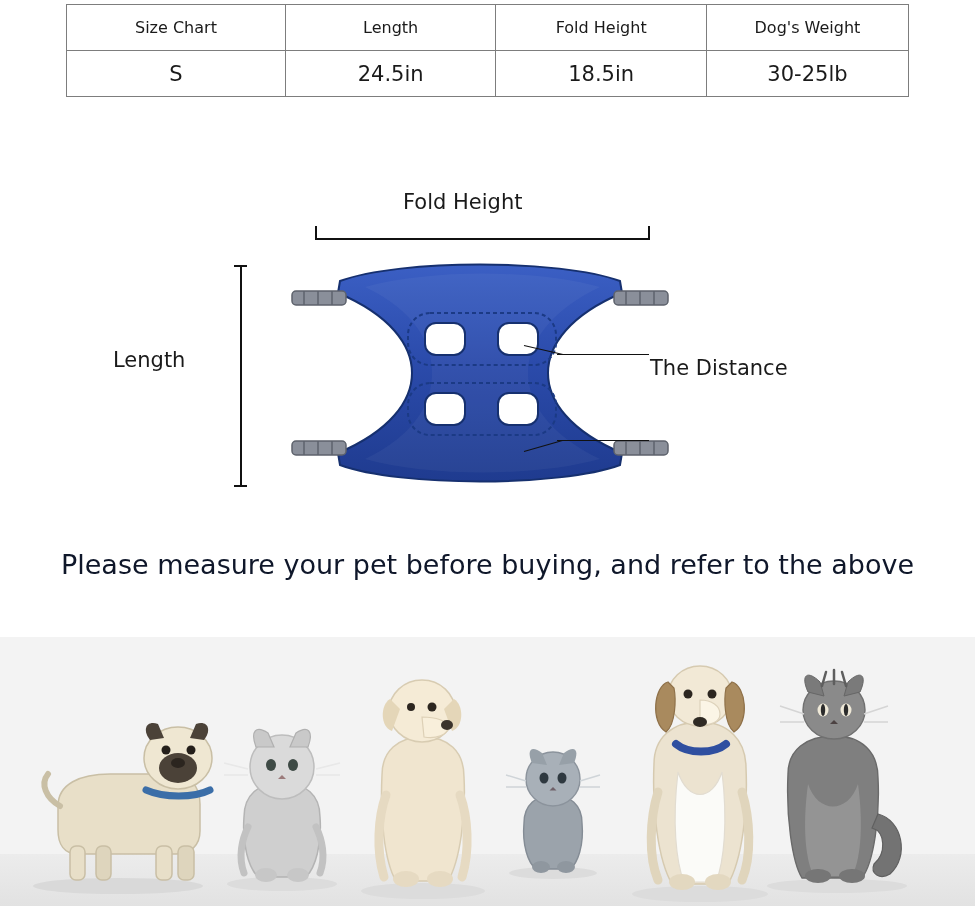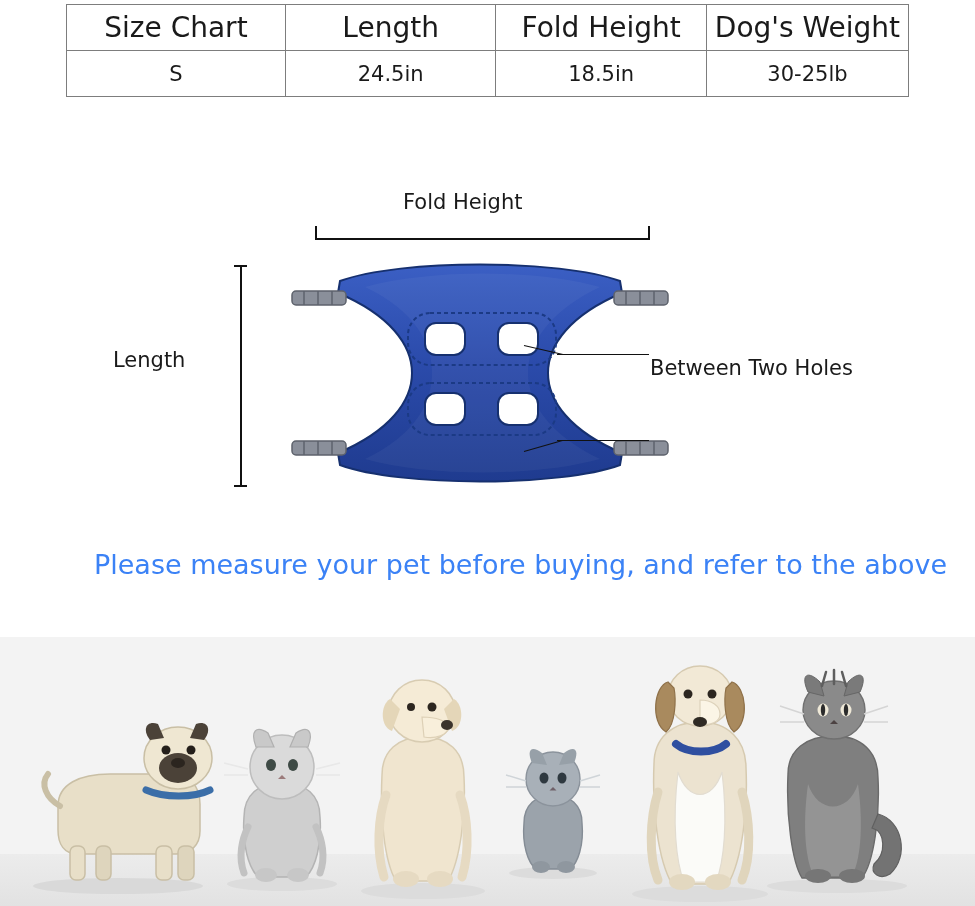--- a/index.html
+++ b/index.html
@@ -30,21 +30,21 @@
   }
   table.size-chart td, table.size-chart th {
     border: 1px solid #7d7d7d;
     text-align: center;
     font-weight: normal;
     font-size: 21px;
     height: 45px;
     padding: 0;
     color: #1a1a1a;
   }
-  table.size-chart th { font-size: 28px; }
+  table.size-chart th { font-size: 16px; }
   col.c0 { width: 26%; }
   col.c1 { width: 25%; }
   col.c2 { width: 25%; }
   col.c3 { width: 24%; }
 
   
   .diagram {
     position: absolute;
     left: 0;
     top: 165px;
@@ -162,24 +162,24 @@
     transform: rotate(-16deg);
     transform-origin: left center;
   }
 
   
   .instruction {
     position: absolute;
     left: 0;
     top: 546px;
     width: 975px;
-    text-align: right;
+    text-align: center;
     font-size: 27px;
     line-height: 1.38;
-    color: #3b82f6;
+    color: #0f172a;
     padding: 0 28px;
     box-sizing: border-box;
   }
 
   
   .photo-strip {
     position: absolute;
     left: 0;
     top: 637px;
     width: 975px;
@@ -303,21 +303,21 @@
       <line x1="384" y1="188" x2="384" y2="202" stroke="#5d626c" stroke-width="1.5"></line>
     </g>
   </svg>
 
   <div class="callout-diag-1"></div>
   <div class="callout-diag-2"></div>
   <div class="callout-line-1"></div>
   <div class="callout-line-2"></div>
 
   <div class="callout">
-    <div>Between Two Holes</div>
+    <div>The Distance</div>
   </div>
 </div>
 
 <div class="instruction">
   <div>Please measure your pet before buying, and refer to the above</div>
 </div>
 
 <div class="photo-strip">
   <div class="floor"></div>
 

